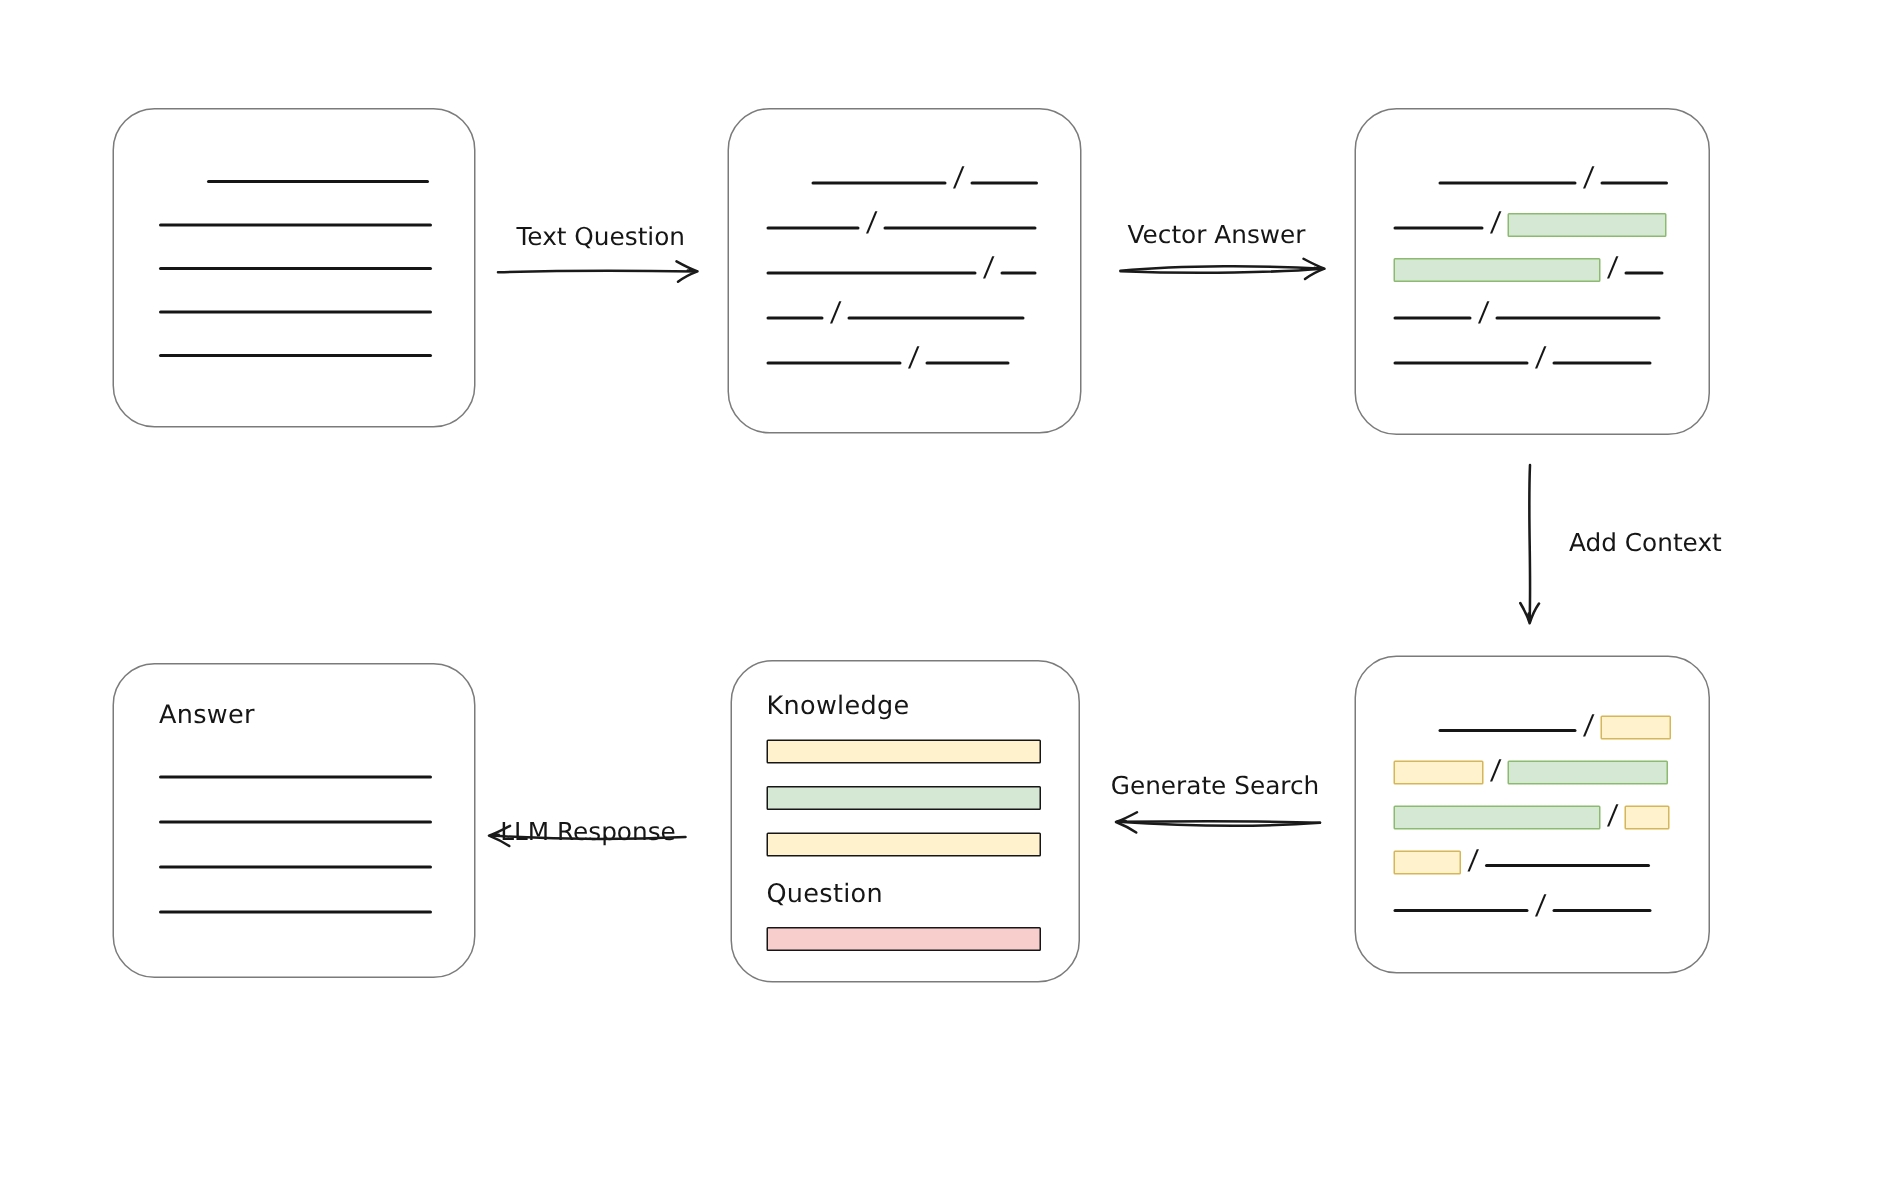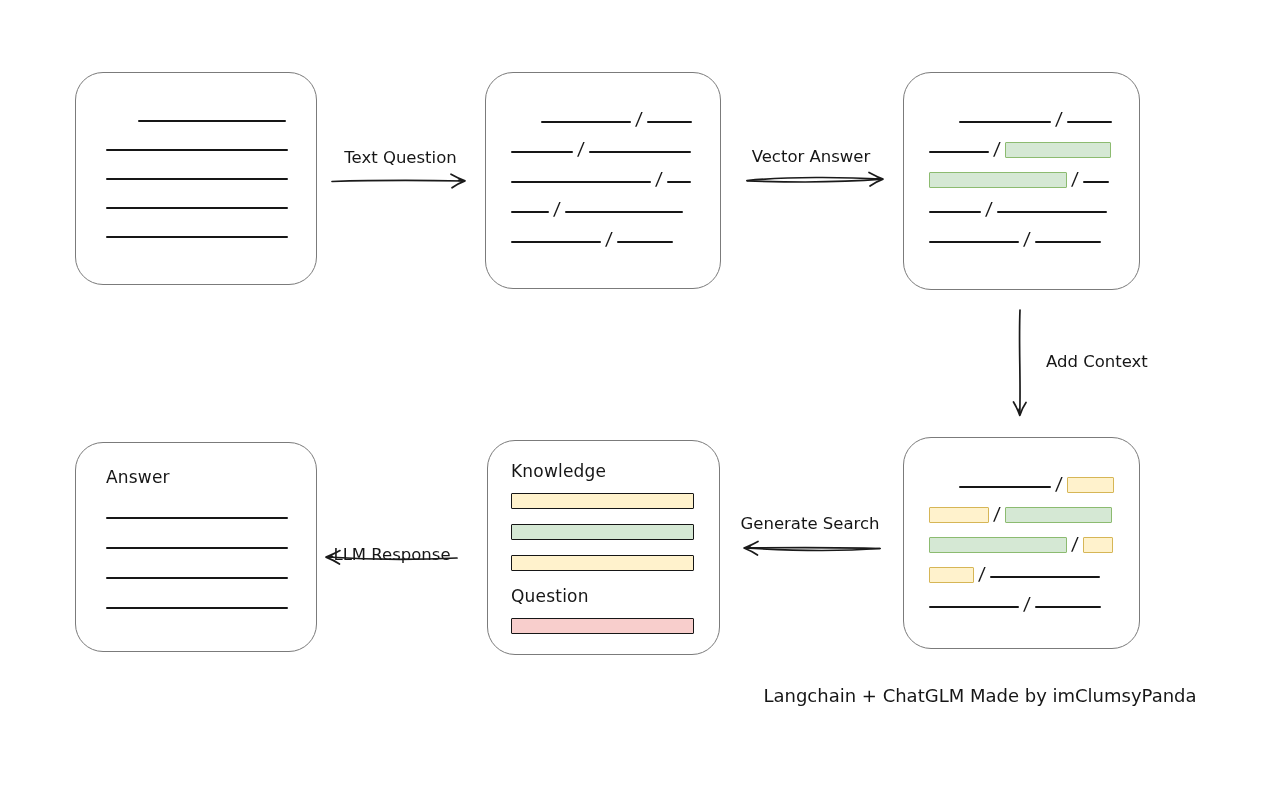--- a/index.html
+++ b/index.html
@@ -201,14 +201,13 @@
       <div class="box-title">Answer</div>
       <div class="answer-lines">
           <div class="ansline" style="width: 182px;"></div>
           <div class="ansline" style="width: 182px;"></div>
           <div class="ansline" style="width: 182px;"></div>
           <div class="ansline" style="width: 182px;"></div>
         </div>
     </div>
   </div>
 
-  <div id="caption">Langchain + ChatGLM Made by imClumsyPanda</div>
 </div>
 
 </body></html>

